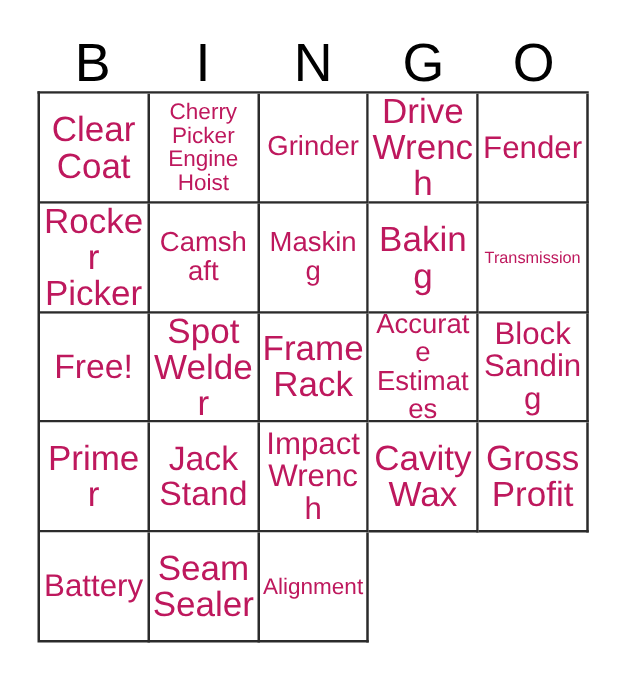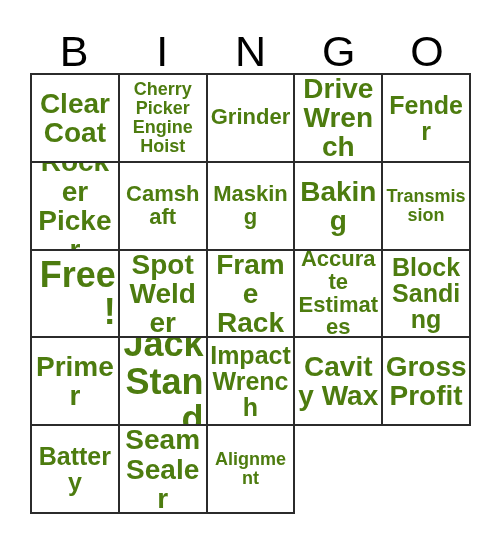--- a/index.html
+++ b/index.html
@@ -65,34 +65,34 @@
     align-items: center;
     justify-content: center;
     text-align: center;
     padding: 1px 2px;
     overflow: hidden;
     background: #ffffff;
   }
   .cell-text {
     display: block;
     width: 100%;
-    color: #4d7c0f;
-    font-weight: 700;
+    color: #be185d;
+    font-weight: 400;
     line-height: 1.04;
     word-wrap: break-word;
   }
 
   
-  .fs-xxl .cell-text { font-size: 36px; text-align: right; }   
+  .fs-xxl .cell-text { font-size: 27px; }   
   .fs-xl  .cell-text { font-size: 28px; }   
   .fs-lg  .cell-text { font-size: 25px; }
   .fs-md  .cell-text { font-size: 22px; }
   .fs-sm  .cell-text { font-size: 22px; }
   .fs-xs  .cell-text { font-size: 18px; }
-  .fs-xxs .cell-text { font-size: 18px; }
+  .fs-xxs .cell-text { font-size: 13px; }
 </style>
 </head>
 <body>
 
 <div id="card">
 
   <div id="header-row">
     <div class="header-letter">B</div>
     <div class="header-letter">I</div>
     <div class="header-letter">N</div>

